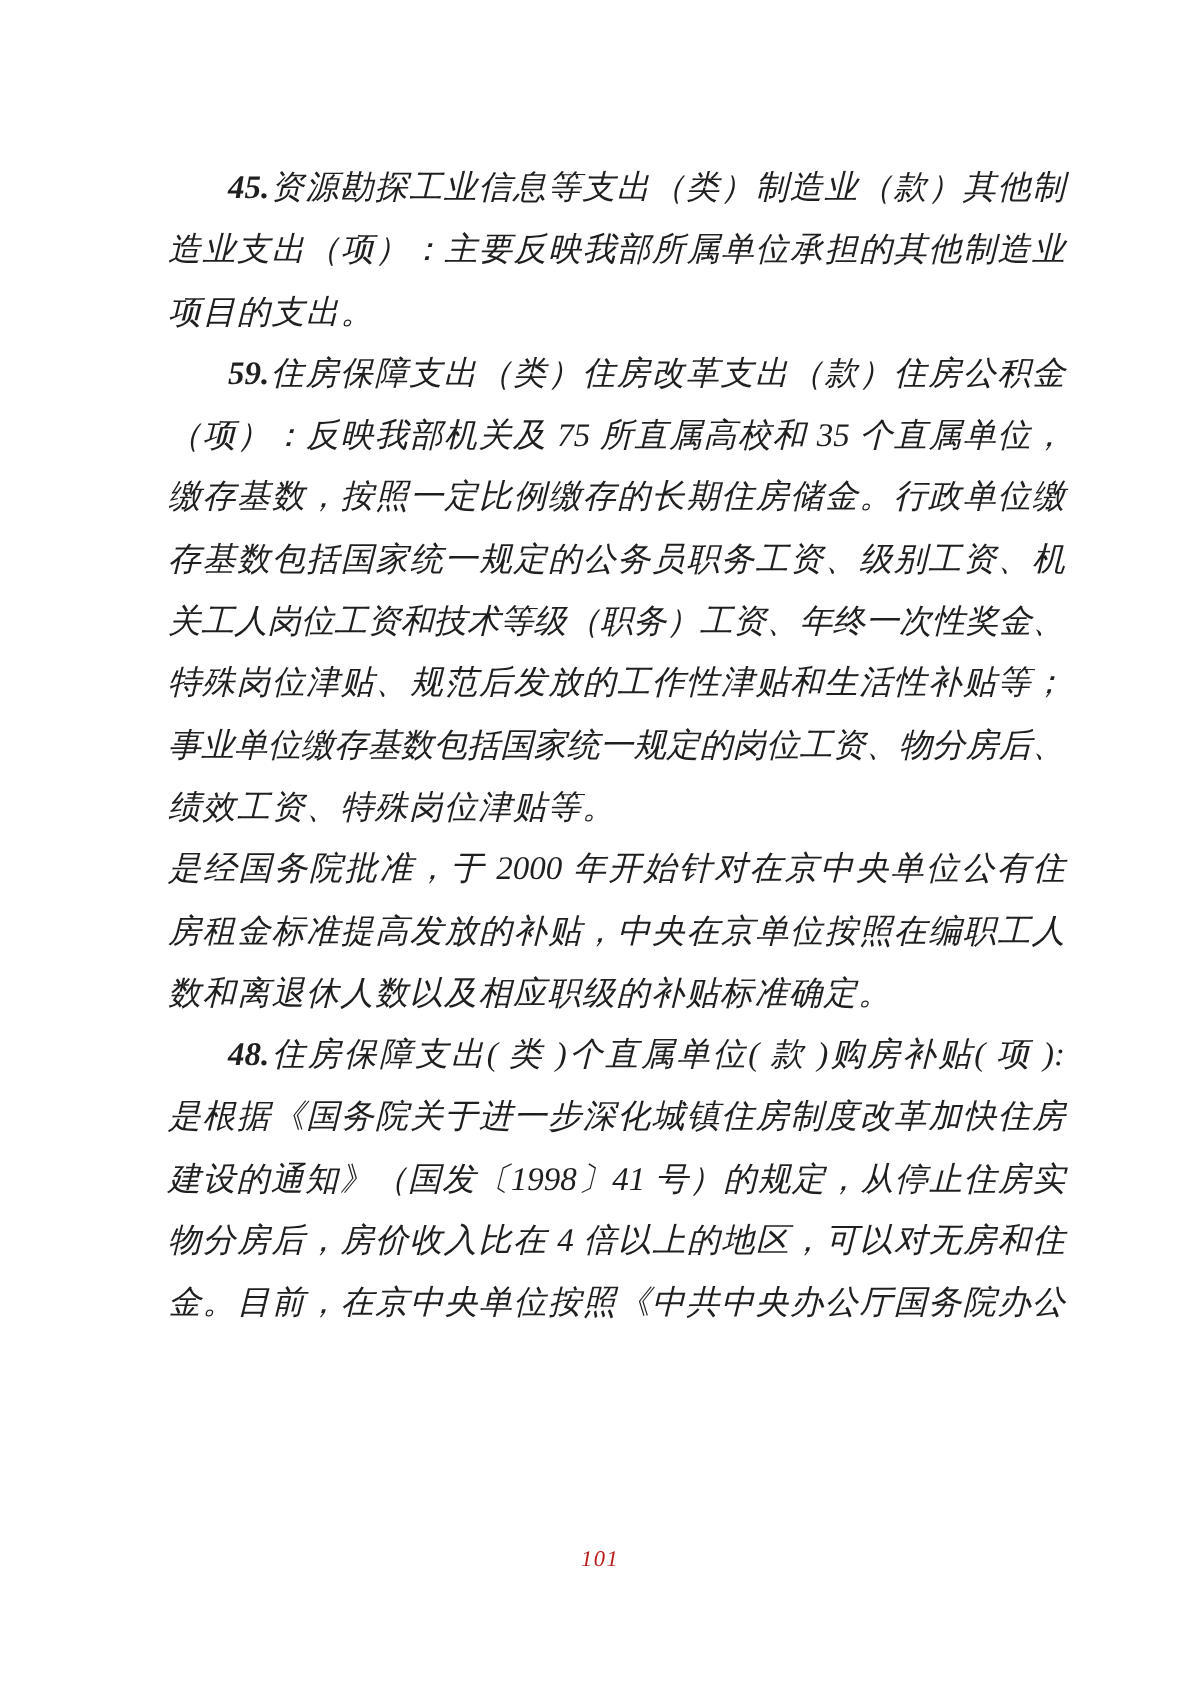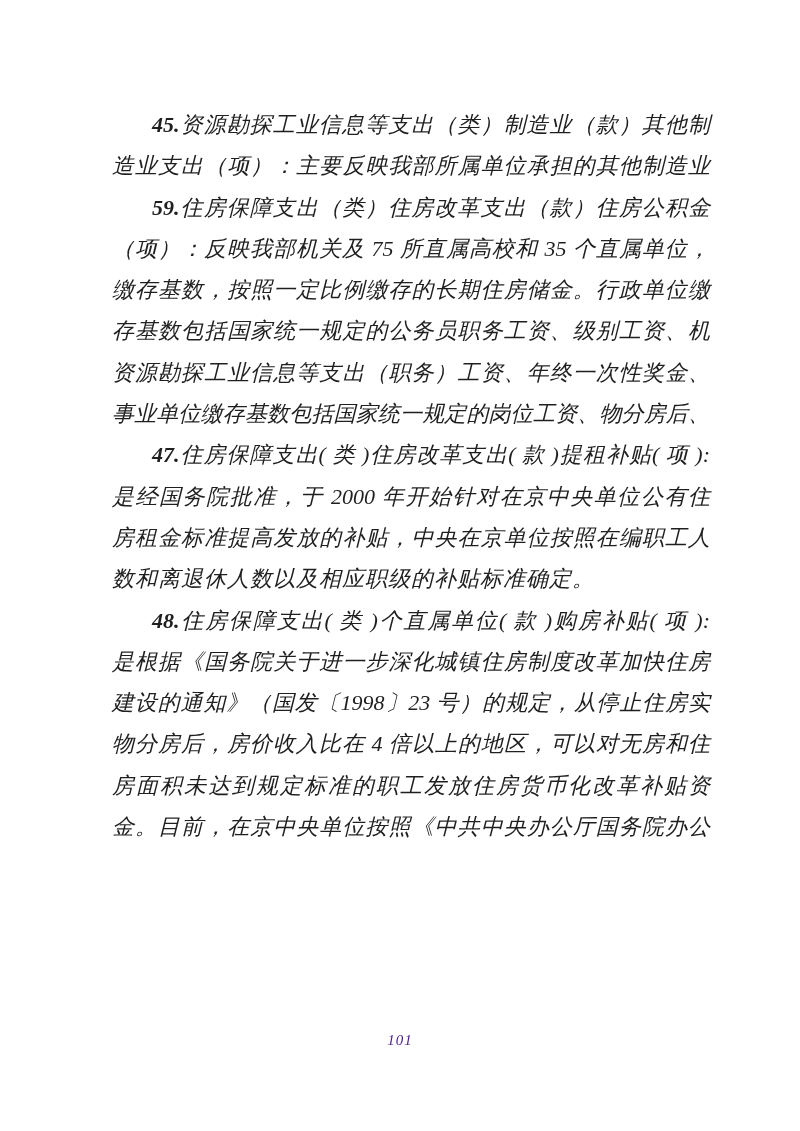--- a/index.html
+++ b/index.html
@@ -47,56 +47,57 @@
   .num{
     font-weight:bold;
     letter-spacing:0;
   }
   .footer{
     position:absolute;
     left:0;top:1032px;width:800px;
     text-align:center;
     font-size:15px;
     letter-spacing:1px;
-    color:#4c1d95;
+    color:#b91c1c;
     font-family:"Liberation Serif","DejaVu Serif",serif;
   }
 </style>
 </head>
 <body>
 
 <div class="page">
   <div class="content">
 
     <section>
       <div class="line j ind"><span class="num">45.</span><span>资源勘探工业信息等支出（类）制造业（款）其他制</span></div>
       <div class="line j">造业支出（项）：主要反映我部所属单位承担的其他制造业</div>
+      <div class="line">项目的支出。</div>
     </section>
 
     <section>
       <div class="line j ind"><span class="num">59.</span><span>住房保障支出（类）住房改革支出（款）住房公积金</span></div>
       <div class="line j">（项）：反映我部机关及 75 所直属高校和 35 个直属单位，</div>
       <div class="line j">缴存基数，按照一定比例缴存的长期住房储金。行政单位缴</div>
       <div class="line j">存基数包括国家统一规定的公务员职务工资、级别工资、机</div>
-      <div class="line j">资源勘探工业信息等支出（职务）工资、年终一次性奖金、</div>
+      <div class="line j">关工人岗位工资和技术等级（职务）工资、年终一次性奖金、</div>
+      <div class="line j">特殊岗位津贴、规范后发放的工作性津贴和生活性补贴等；</div>
       <div class="line j">事业单位缴存基数包括国家统一规定的岗位工资、物分房后、</div>
+      <div class="line">绩效工资、特殊岗位津贴等。</div>
     </section>
 
     <section>
-      <div class="line j ind"><span class="num">47.</span><span>住房保障支出( 类 )住房改革支出( 款 )提租补贴( 项 ):</span></div>
       <div class="line j">是经国务院批准，于 2000 年开始针对在京中央单位公有住</div>
       <div class="line j">房租金标准提高发放的补贴，中央在京单位按照在编职工人</div>
       <div class="line">数和离退休人数以及相应职级的补贴标准确定。</div>
     </section>
 
     <section>
       <div class="line j ind"><span class="num">48.</span><span>住房保障支出( 类 )个直属单位( 款 )购房补贴( 项 ):</span></div>
       <div class="line j">是根据《国务院关于进一步深化城镇住房制度改革加快住房</div>
-      <div class="line j">建设的通知》（国发〔1998〕23 号）的规定，从停止住房实</div>
+      <div class="line j">建设的通知》（国发〔1998〕41 号）的规定，从停止住房实</div>
       <div class="line j">物分房后，房价收入比在 4 倍以上的地区，可以对无房和住</div>
-      <div class="line j">房面积未达到规定标准的职工发放住房货币化改革补贴资</div>
       <div class="line j">金。目前，在京中央单位按照《中共中央办公厅国务院办公</div>
     </section>
 
   </div>
 
   <div class="footer">101</div>
 </div>
 
 </body></html>

